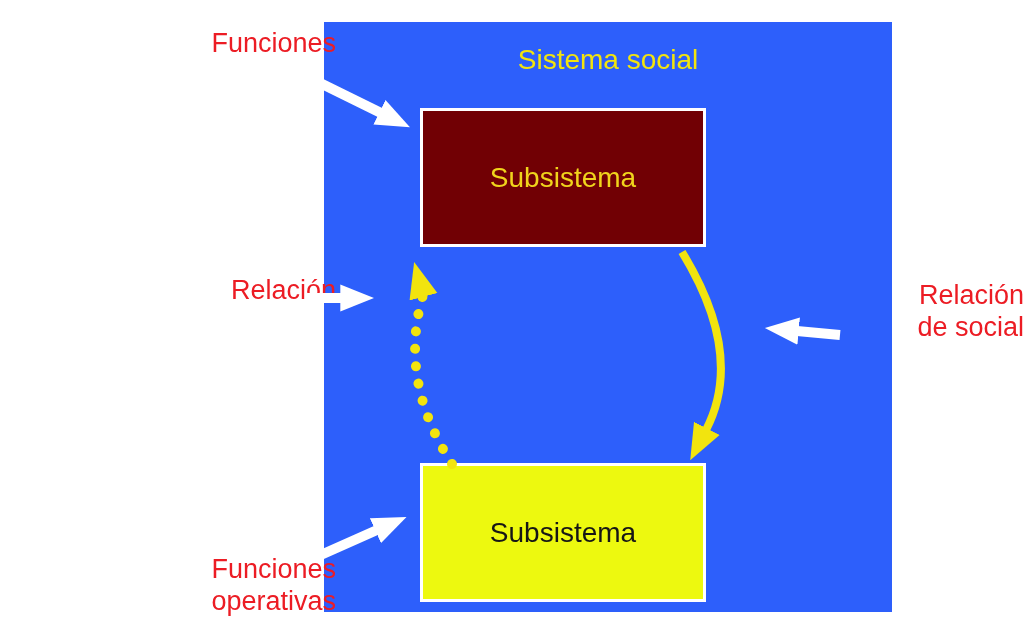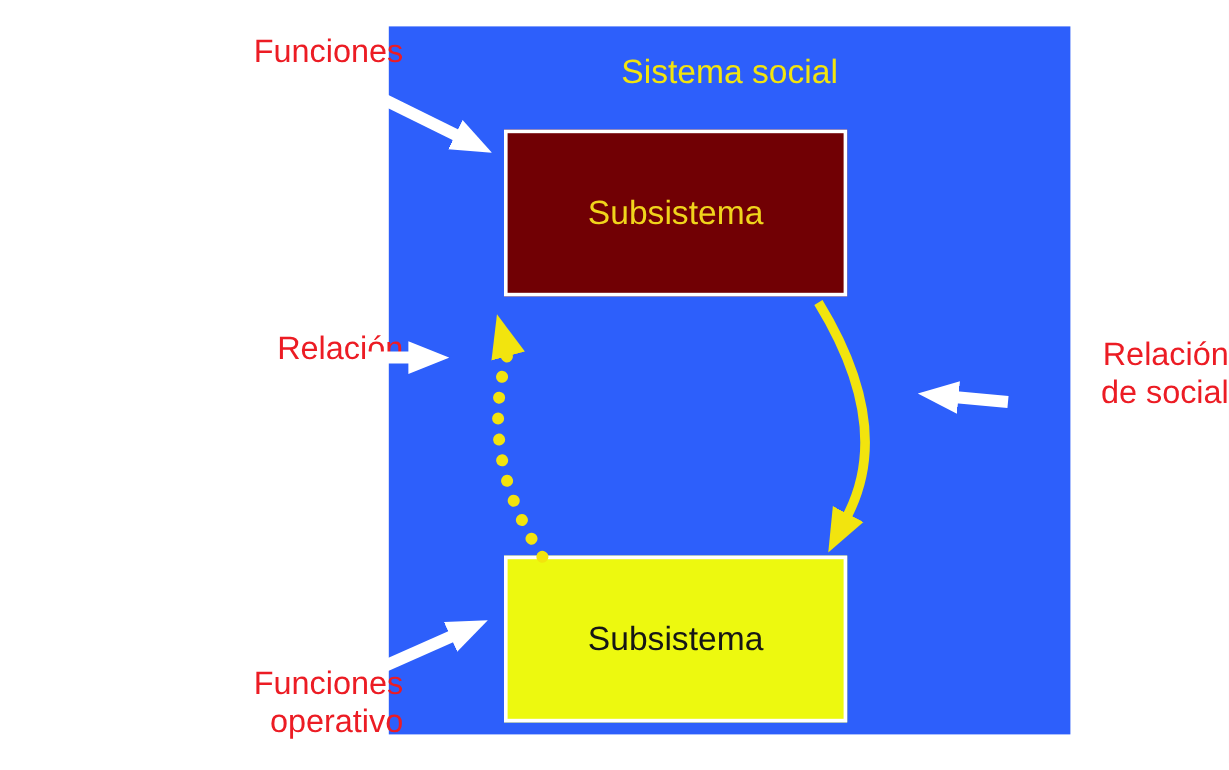--- a/index.html
+++ b/index.html
@@ -76,21 +76,21 @@
   <div class="side-label label-control">
     <div>Funciones</div>
   </div>
 
   <div class="side-label label-informacion">
     <div>Relación</div>
   </div>
 
   <div class="side-label label-operativas">
     <div>Funciones</div>
-    <div>operativo</div>
+    <div>operativas</div>
   </div>
 
   <div class="side-label label-mando">
     <div>Relación</div>
     <div>de social</div>
   </div>
 
   <svg class="overlay" viewBox="0 0 1024 642" xmlns="http://www.w3.org/2000/svg">
     <defs>
       <marker id="headWhite" viewBox="0 0 10 8" refX="0.5" refY="4" markerWidth="34" markerHeight="28" orient="auto" markerUnits="userSpaceOnUse">

